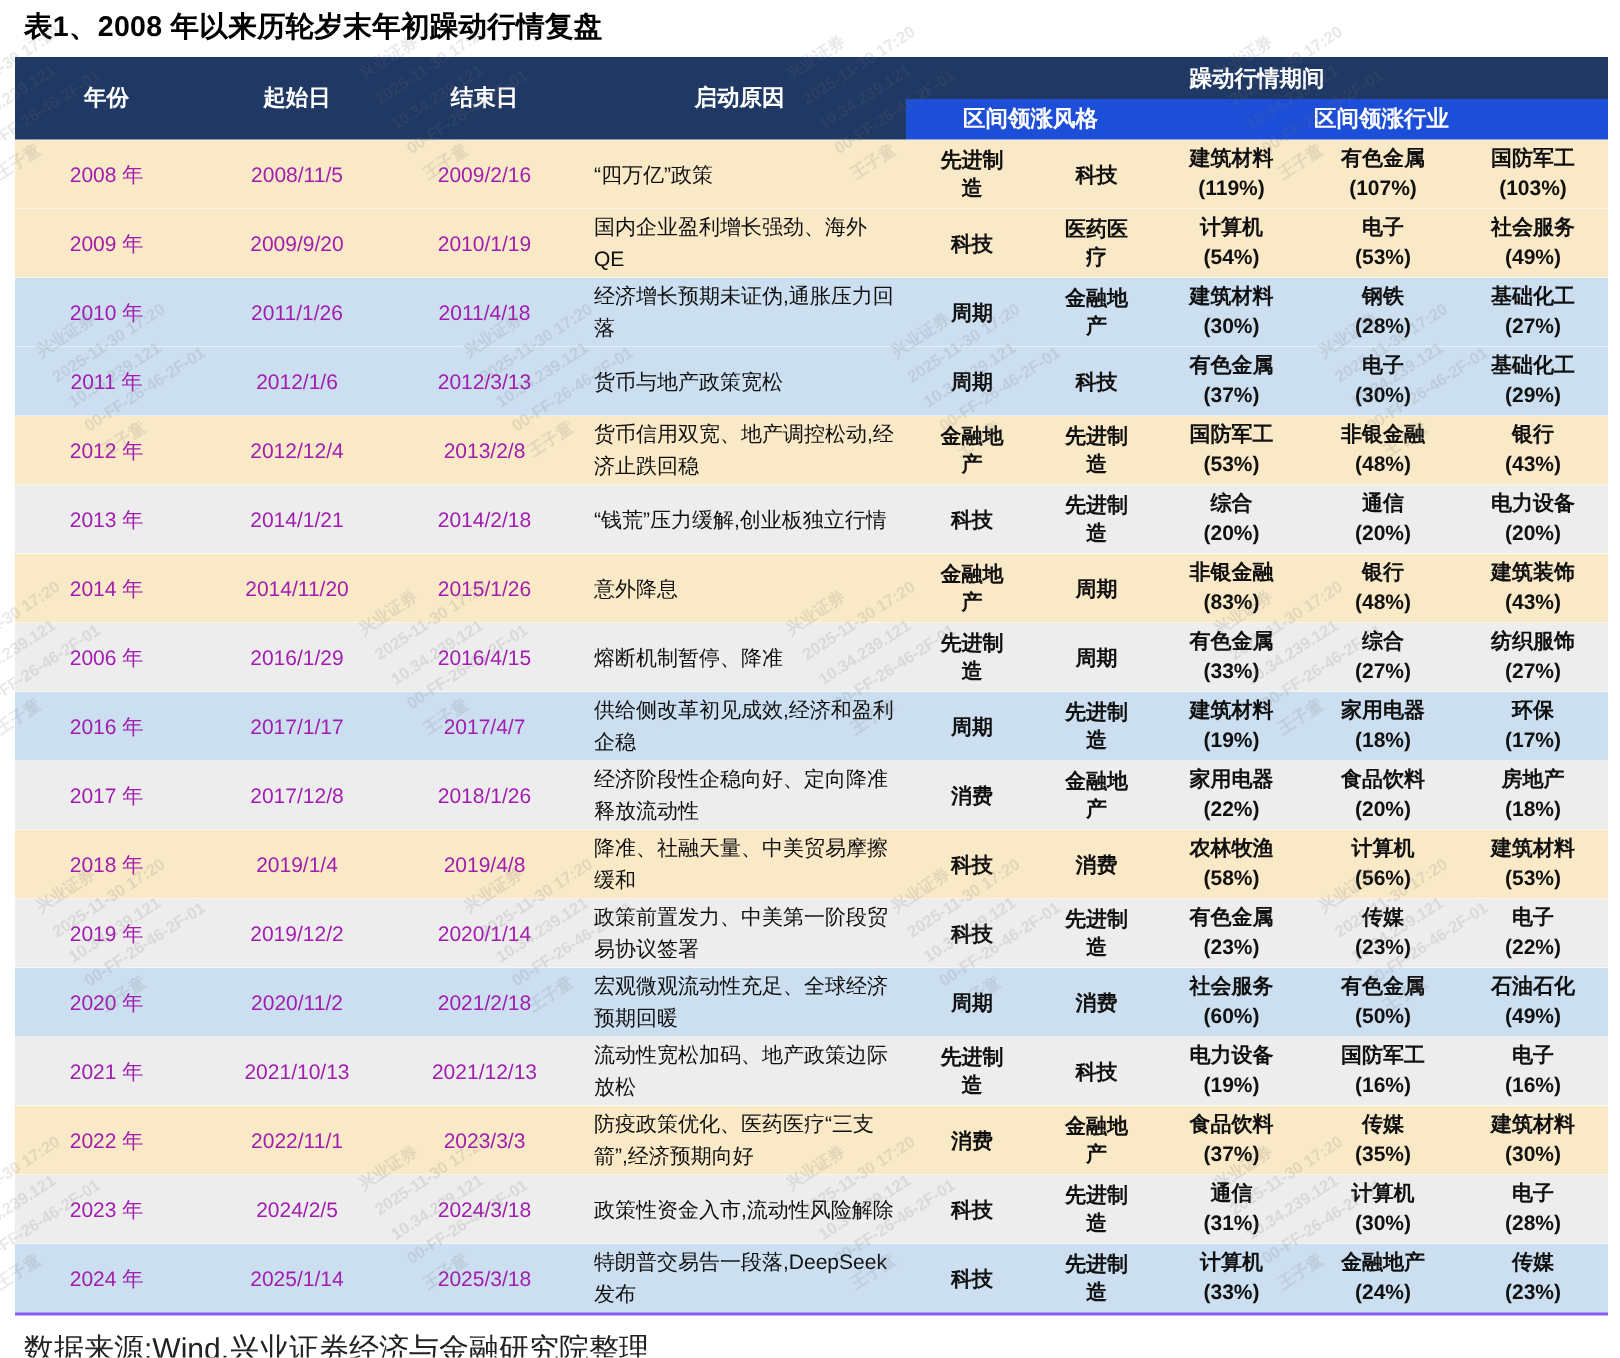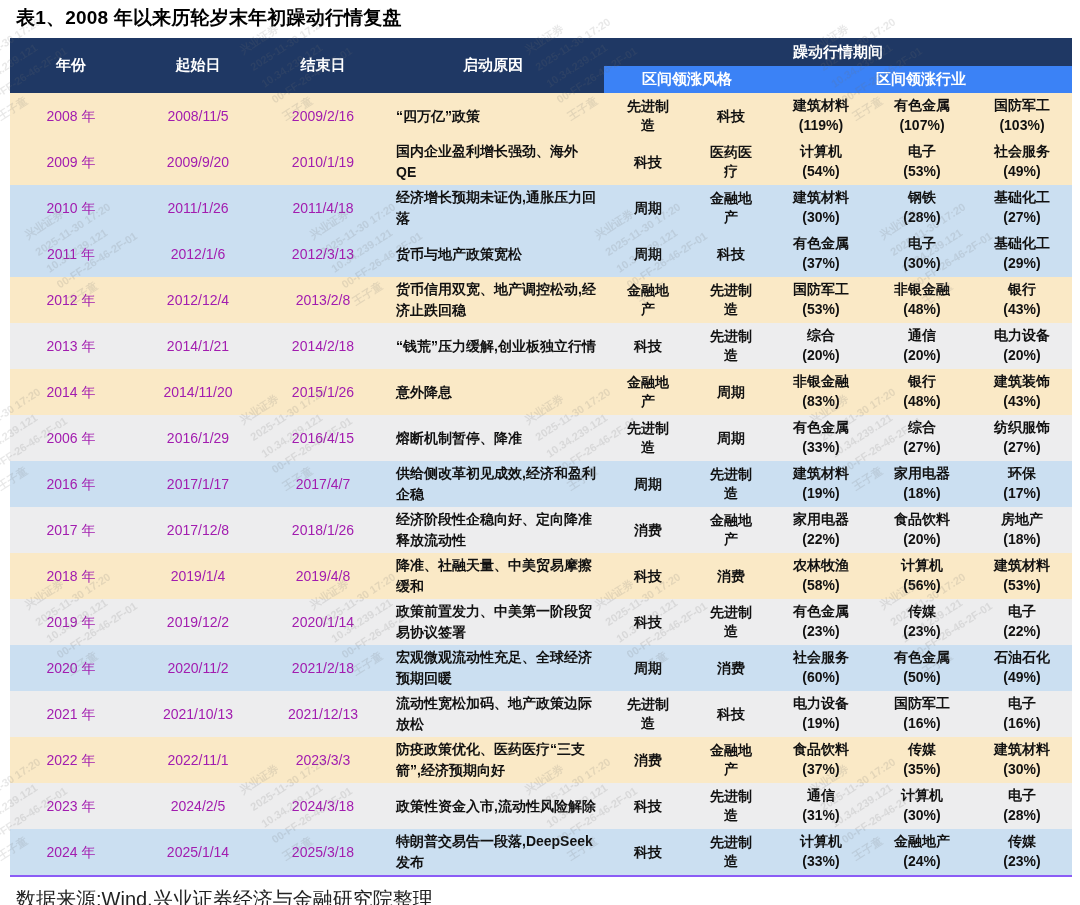--- a/index.html
+++ b/index.html
@@ -17,27 +17,27 @@
     width:1062px;margin-left:10px;
     border-bottom:2px solid #8b5cf6;
   }
   th,td{padding:0;vertical-align:middle;overflow:hidden;}
   tr.h1{height:28px;}
   tr.h2{height:27px;}
   th.navy{
     background:#1F3864;color:#fff;font-weight:bold;font-size:15px;text-align:center;
   }
   th.red{
-    background:#3b82f6;color:#fff;font-weight:bold;font-size:15px;text-align:center;
+    background:#1d4ed8;color:#fff;font-weight:bold;font-size:15px;text-align:center;
   }
   tbody tr{height:46px;}
   tbody td{font-size:14px;text-align:center;line-height:1.45;}
   td.year,td.dt{font-weight:normal;color:#a21caf;}
   td.reason{
-    text-align:left;font-weight:bold;padding:2px 6px 2px 14px;line-height:1.5;
+    text-align:left;font-weight:normal;padding:2px 6px 2px 14px;line-height:1.5;
   }
   td.style-cell,td.ind-cell{font-weight:bold;}
   .wrap-narrow{display:inline-block;max-width:46px;line-height:1.35;}
   .ind-name{display:block;line-height:1.4;}
   .ind-pct{display:block;line-height:1.4;}
   tr.tone-cream td{background:#FAE9C6;}
   tr.tone-blue  td{background:#CBDFF1;}
   tr.tone-gray  td{background:#EDEDEE;}
   .source-note{
     font-size:20px;color:#222;margin:9px 0 0 16px;

